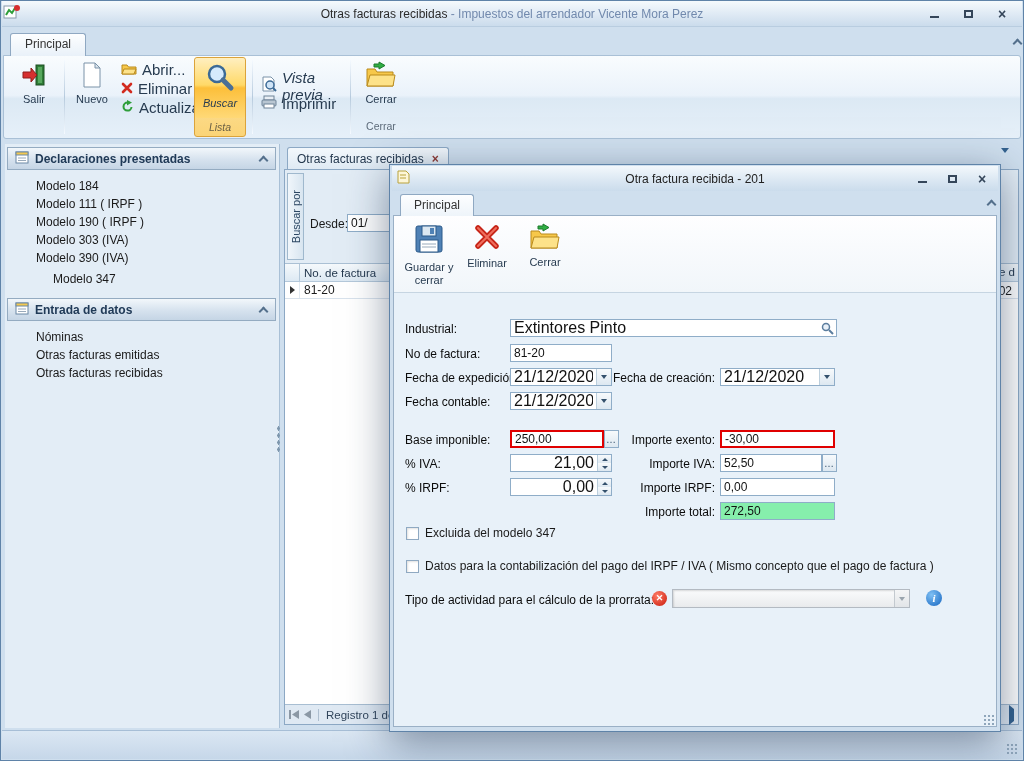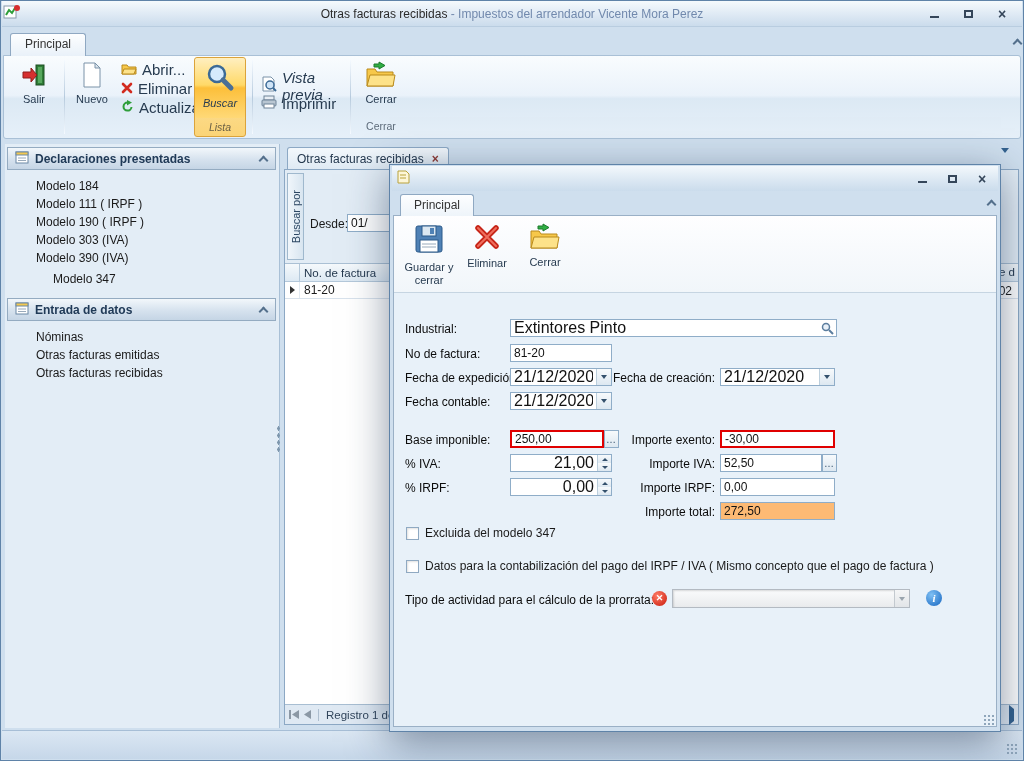--- a/index.html
+++ b/index.html
@@ -99,21 +99,21 @@
     background:linear-gradient(#fefeff,#f1f6fa); border-bottom:1px solid #c6d5e2; }
   .tbbtn { position:absolute; top:4px; width:54px; height:70px; display:flex; flex-direction:column; align-items:center;
     padding-top:3px; gap:3px; font-size:11px; color:#273b50; text-align:center; line-height:1.2; border-radius:3px; }
   .lbl { position:absolute; font-size:12px; color:#0c0c0c; white-space:nowrap; }
   .lblr { text-align:right; }
   .fgroup { position:absolute; height:18px; display:flex; align-items:stretch; border:1px solid #8fadc8; background:#fff; }
   .fgroup input { border:none; outline:none; flex:1; min-width:0; font-family:"Liberation Sans",sans-serif; font-size:16px; padding:0 3px; background:transparent; color:#111; }
   .fld-abs { position:absolute; height:18px; }
   .fld-abs input { width:100%; height:100%; border:1px solid #8fadc8; font-family:"Liberation Sans",sans-serif; font-size:12px; padding:0 3px; color:#111; }
   .fld-abs.err input { border:2px solid #e00000; }
-  .fld-abs.ro input { background:#fdba74; }
+  .fld-abs.ro input { background:#86efac; }
   .ra input { text-align:right; }
   .ddbtn { width:15px; background:linear-gradient(#f7fafc,#dde8f1); border-left:1px solid #bccfdd;
     display:flex; align-items:center; justify-content:center; }
   .ddbtn i { width:0; height:0; border-left:3.5px solid transparent; border-right:3.5px solid transparent; border-top:4px solid #33506c; }
   .spin { width:14px; display:flex; flex-direction:column; border-left:1px solid #bccfdd; }
   .spin span { flex:1; background:linear-gradient(#f7fafc,#dde8f1); display:flex; align-items:center; justify-content:center; }
   .spin .up i { width:0; height:0; border-left:3px solid transparent; border-right:3px solid transparent; border-bottom:3.5px solid #33506c; }
   .spin .dn i { width:0; height:0; border-left:3px solid transparent; border-right:3px solid transparent; border-top:3.5px solid #33506c; }
   .ellip { position:absolute; width:15px; height:18px; border:1px solid #8fadc8; background:linear-gradient(#f7fafc,#dde8f1);
     display:flex; align-items:flex-end; justify-content:center; font-size:10px; letter-spacing:1px; color:#33506c; padding-bottom:2px; }
@@ -347,20 +347,21 @@
 
   <div class="dialog">
     <div class="dlg-title">
       <span style="z-index:2">
         <svg width="13" height="14">
             <path d="M1,1 L9,1 L12,4 L12,13 L1,13 Z" fill="#fdf6d8" stroke="#b9a23d"></path>
             <line x1="3" y1="5" x2="9" y2="5" stroke="#b9a23d"></line>
             <line x1="3" y1="8" x2="9" y2="8" stroke="#b9a23d"></line>
           </svg>
       </span>
+      <div class="title-center">Otra factura recibida - 201</div>
       <div class="winbtns" style="right:6px; top:4px; gap:10px;">
         <div class="wbtn">
             <span class="g-min"></span>
           </div>
         <div class="wbtn">
             <span class="g-max"></span>
           </div>
         <div class="wbtn">
             <span class="g-close">×</span>
           </div>

